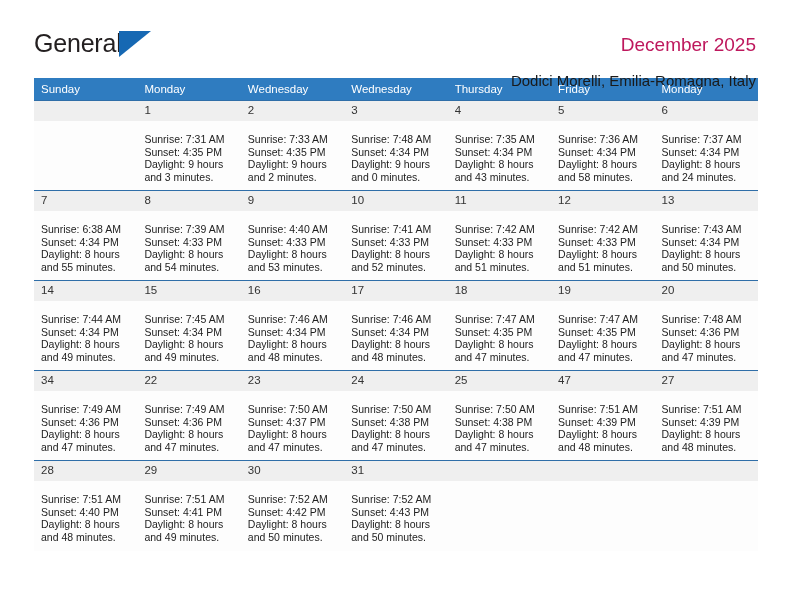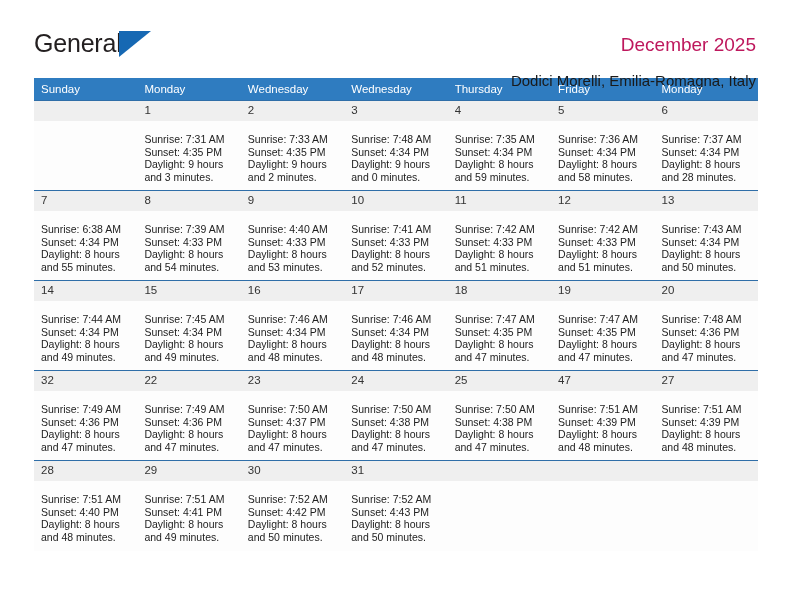--- a/index.html
+++ b/index.html
@@ -219,39 +219,39 @@
                 <div>Daylight: 9 hours</div>
                 <div>and 0 minutes.</div>
               </div>
             </td>
             <td class="day-cell">
               <div class="daynum">4</div>
               <div class="details">
                 <div>Sunrise: 7:35 AM</div>
                 <div>Sunset: 4:34 PM</div>
                 <div>Daylight: 8 hours</div>
-                <div>and 59 minutes.</div>
+                <div>and 43 minutes.</div>
               </div>
             </td>
             <td class="day-cell">
               <div class="daynum">5</div>
               <div class="details">
                 <div>Sunrise: 7:36 AM</div>
                 <div>Sunset: 4:34 PM</div>
                 <div>Daylight: 8 hours</div>
                 <div>and 58 minutes.</div>
               </div>
             </td>
             <td class="day-cell">
               <div class="daynum">6</div>
               <div class="details">
                 <div>Sunrise: 7:37 AM</div>
                 <div>Sunset: 4:34 PM</div>
                 <div>Daylight: 8 hours</div>
-                <div>and 28 minutes.</div>
+                <div>and 24 minutes.</div>
               </div>
             </td>
           </tr>
           <tr class="week-row">
             <td class="day-cell">
               <div class="daynum">7</div>
               <div class="details">
                 <div>Sunrise: 6:38 AM</div>
                 <div>Sunset: 4:34 PM</div>
                 <div>Daylight: 8 hours</div>
@@ -373,21 +373,21 @@
               <div class="details">
                 <div>Sunrise: 7:48 AM</div>
                 <div>Sunset: 4:36 PM</div>
                 <div>Daylight: 8 hours</div>
                 <div>and 47 minutes.</div>
               </div>
             </td>
           </tr>
           <tr class="week-row">
             <td class="day-cell">
-              <div class="daynum">32</div>
+              <div class="daynum">34</div>
               <div class="details">
                 <div>Sunrise: 7:49 AM</div>
                 <div>Sunset: 4:36 PM</div>
                 <div>Daylight: 8 hours</div>
                 <div>and 47 minutes.</div>
               </div>
             </td>
             <td class="day-cell">
               <div class="daynum">22</div>
               <div class="details">

